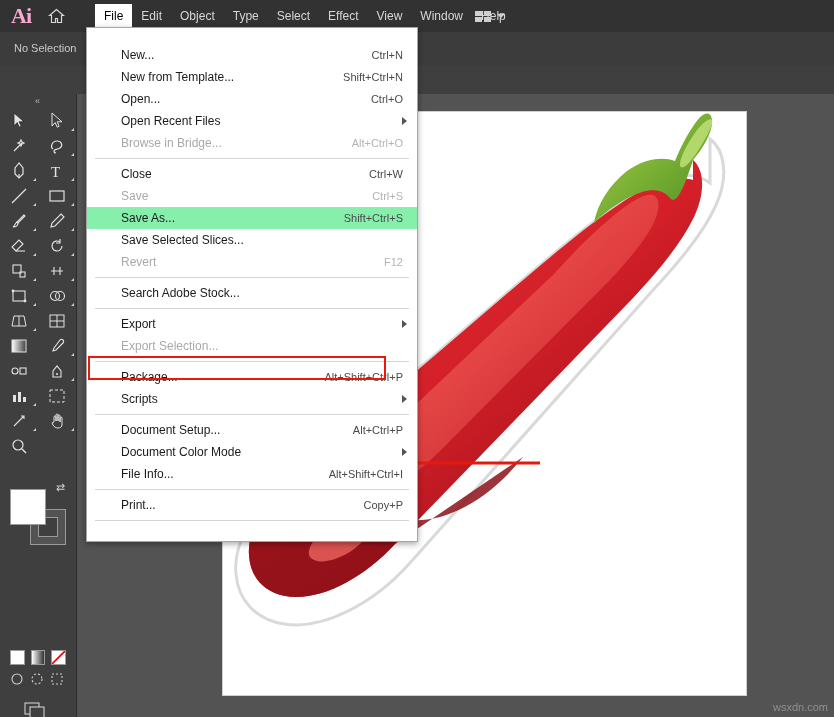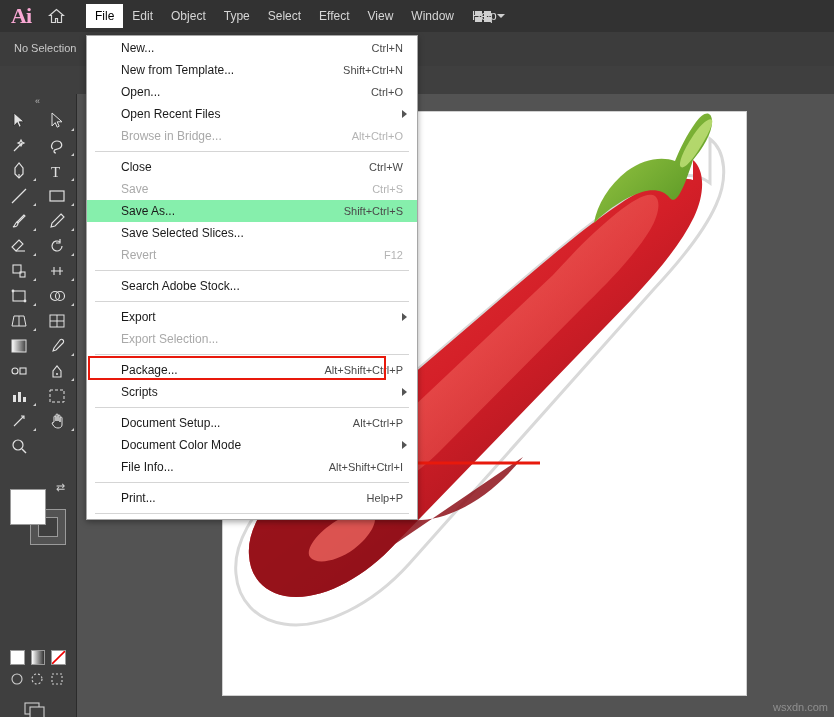--- a/index.html
+++ b/index.html
@@ -15,21 +15,21 @@
   .app{position:absolute;inset:0;background:#535353;}
 
   
   .topbar{position:absolute;left:0;top:0;width:834px;height:32px;background:#323232;}
   .ai-logo{position:absolute;left:6px;top:3px;width:30px;height:26px;color:#f9a8d4;
     font-family:"Liberation Serif",serif;font-size:22px;font-weight:bold;
     display:flex;align-items:center;justify-content:center;letter-spacing:-1px;}
   .home-icon{position:absolute;left:44px;top:5px;width:24px;height:22px;display:flex;align-items:center;justify-content:center;color:#d8d8d8;}
   .menubar{position:absolute;left:86px;top:0;height:32px;display:flex;align-items:center;}
   .menu-item{color:#d6d6d6;font-size:12px;padding:0 9px;height:24px;line-height:24px;cursor:default;}
-  .menu-item.active{background:#ffffff;color:#000000;}
+  .menu-item.active{background:#ffffff;color:#000000;margin-left:9px;}
   .grid-btn{position:absolute;left:475px;top:6px;width:50px;height:20px;display:flex;align-items:center;gap:4px;color:#d0d0d0;}
   .grid-glyph{display:inline-block;width:18px;height:13px;position:relative;}
   .grid-glyph i{position:absolute;width:7px;height:5px;background:#d0d0d0;display:block;}
   .grid-glyph i:nth-child(1){left:0;top:1px;}
   .grid-glyph i:nth-child(2){left:9px;top:1px;}
   .grid-glyph i:nth-child(3){left:0;top:7px;}
   .grid-glyph i:nth-child(4){left:9px;top:7px;}
   .caret{width:0;height:0;border-left:4px solid transparent;border-right:4px solid transparent;border-top:4px solid #cfcfcf;display:inline-block;}
 
   
@@ -66,22 +66,22 @@
   .mini-sw{position:absolute;width:15px;height:15px;box-sizing:border-box;}
   .botrow{position:absolute;left:10px;top:555px;width:56px;height:16px;display:flex;gap:6px;align-items:center;color:#d0d0d0;}
 
   
   .canvasarea{position:absolute;left:77px;top:94px;width:757px;height:623px;background:#535353;overflow:hidden;}
   .artboard{position:absolute;left:145px;top:17px;width:525px;height:585px;background:#ffffff;border:1px solid #d0d0d0;box-sizing:border-box;}
   .chili-wrap{position:absolute;left:0;top:0;width:525px;height:585px;}
   .arrow-ann{position:absolute;left:315px;top:355px;width:150px;height:28px;}
 
   
-  .menu{position:absolute;left:86px;top:35px;width:330px;background:#ffffff;border:1px solid #a6a6a6;
-    box-shadow:0 2px 6px rgba(0,0,0,.35);padding:1px 0;z-index:40;}
+  .menu{position:absolute;left:86px;top:27px;width:330px;background:#ffffff;border:1px solid #a6a6a6;
+    box-shadow:0 2px 6px rgba(0,0,0,.35);padding:16px 0;z-index:40;}
   .mi{position:relative;height:22px;display:flex;align-items:center;padding:0 10px 0 34px;font-size:12px;color:#1a1a1a;}
   .mi .acc{margin-left:auto;color:#4a4a4a;font-size:11px;padding-right:4px;}
   .mi.disabled{color:#a9a9a9;}
   .mi.disabled .acc{color:#b4b4b4;}
   .mi.sel{background:#86efac;}
   .mi .sub{margin-left:auto;width:0;height:0;border-top:4px solid transparent;border-bottom:4px solid transparent;border-left:5px solid #555;}
   .sep{height:1px;background:#d5d5d5;margin:4px 8px;}
   .export-hl{position:absolute;left:88px;width:298px;height:24px;border:2px solid #e8190c;box-sizing:border-box;z-index:41;pointer-events:none;}
 
   .wmark{position:absolute;right:6px;bottom:4px;color:#8f8f8f;font-size:11px;z-index:50;}
@@ -505,21 +505,21 @@
       <span>Document Color Mode</span>
       <span class="sub"></span>
     </div>
     <div class="mi">
       <span>File Info...</span>
       <span class="acc">Alt+Shift+Ctrl+I</span>
     </div>
     <div class="sep"></div>
     <div class="mi">
       <span>Print...</span>
-      <span class="acc">Help+P</span>
+      <span class="acc">Copy+P</span>
     </div>
     <div class="sep"></div>
   </div>
 
   <div class="export-hl" style="top:356px;"></div>
 
   <div class="wmark">wsxdn.com</div>
 </div>
 
 </body></html>

